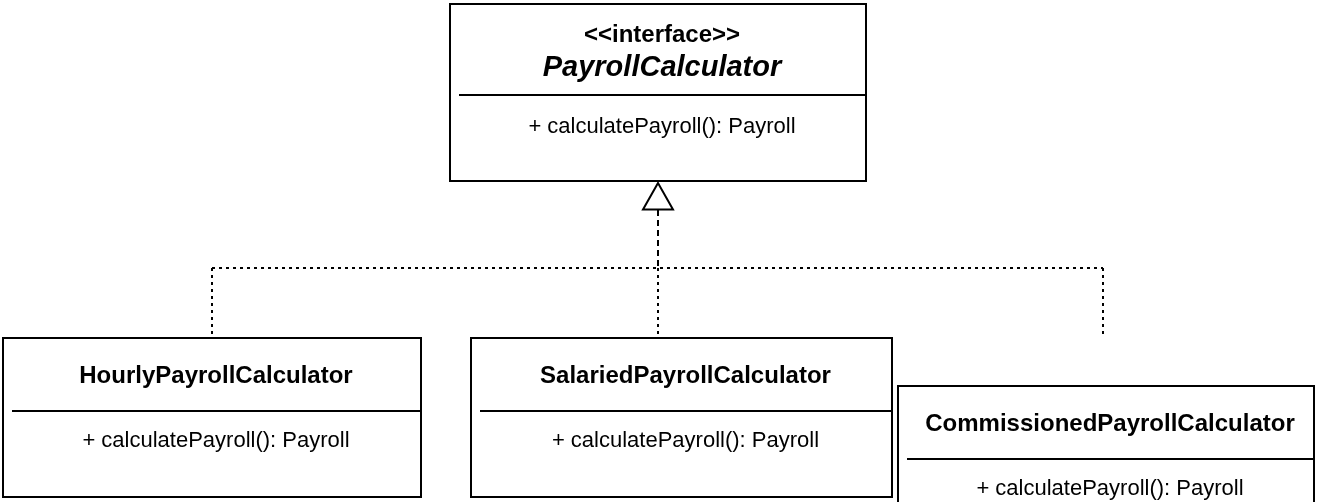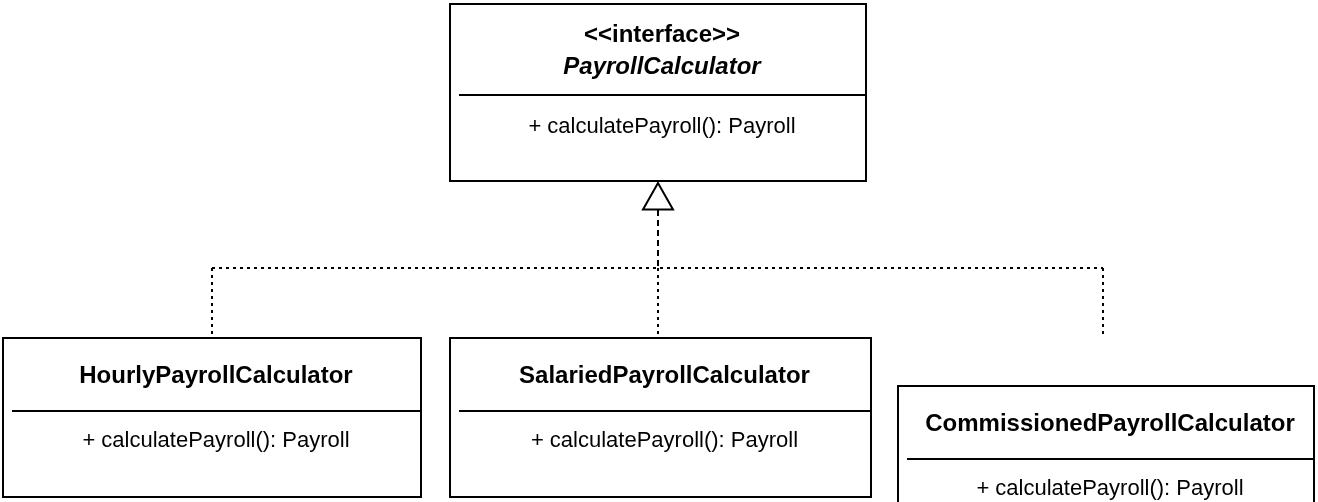--- a/index.html
+++ b/index.html
@@ -43,21 +43,21 @@
     box-sizing: border-box;
     text-align: center;
   }
   .stereotype {
     font-size: 24px;
     font-weight: bold;
     line-height: 32px;
     white-space: nowrap;
   }
   .iface-name {
-    font-size: 24px;
+    font-size: 29px;
     font-weight: bold;
     font-style: italic;
     line-height: 32px;
     white-space: nowrap;
   }
   .class-name {
     font-size: 24px;
     font-weight: bold;
     line-height: 30px;
     white-space: nowrap;
@@ -73,21 +73,21 @@
   #box-interface { left: 449px; top: 3px; width: 418px; height: 179px; }
   #box-interface .title-compartment { height: 91px; }
   #box-interface .methods-compartment { padding: 17px 14px 0 14px; }
 
   
   .child-box { top: 337px; height: 161px; }
   .child-box .title-compartment { height: 73px; text-align: right; }
   .child-box .methods-compartment { padding: 15px 14px 0 14px; }
 
   #box-hourly       { left: 2px;   width: 420px; }
-  #box-salaried     { left: 449px; width: 423px; }
+  #box-salaried     { left: 470px; width: 423px; }
   #box-commissioned { left: 897px; width: 418px; margin-top: 48px; }
 </style>
 </head>
 <body>
 
 <div class="canvas">
 
   <svg class="connectors" viewBox="0 0 1318 502" xmlns="http://www.w3.org/2000/svg">
 
     <line x1="658" y1="210" x2="658" y2="268" stroke="#000000" stroke-width="2" stroke-dasharray="6,4"></line>

